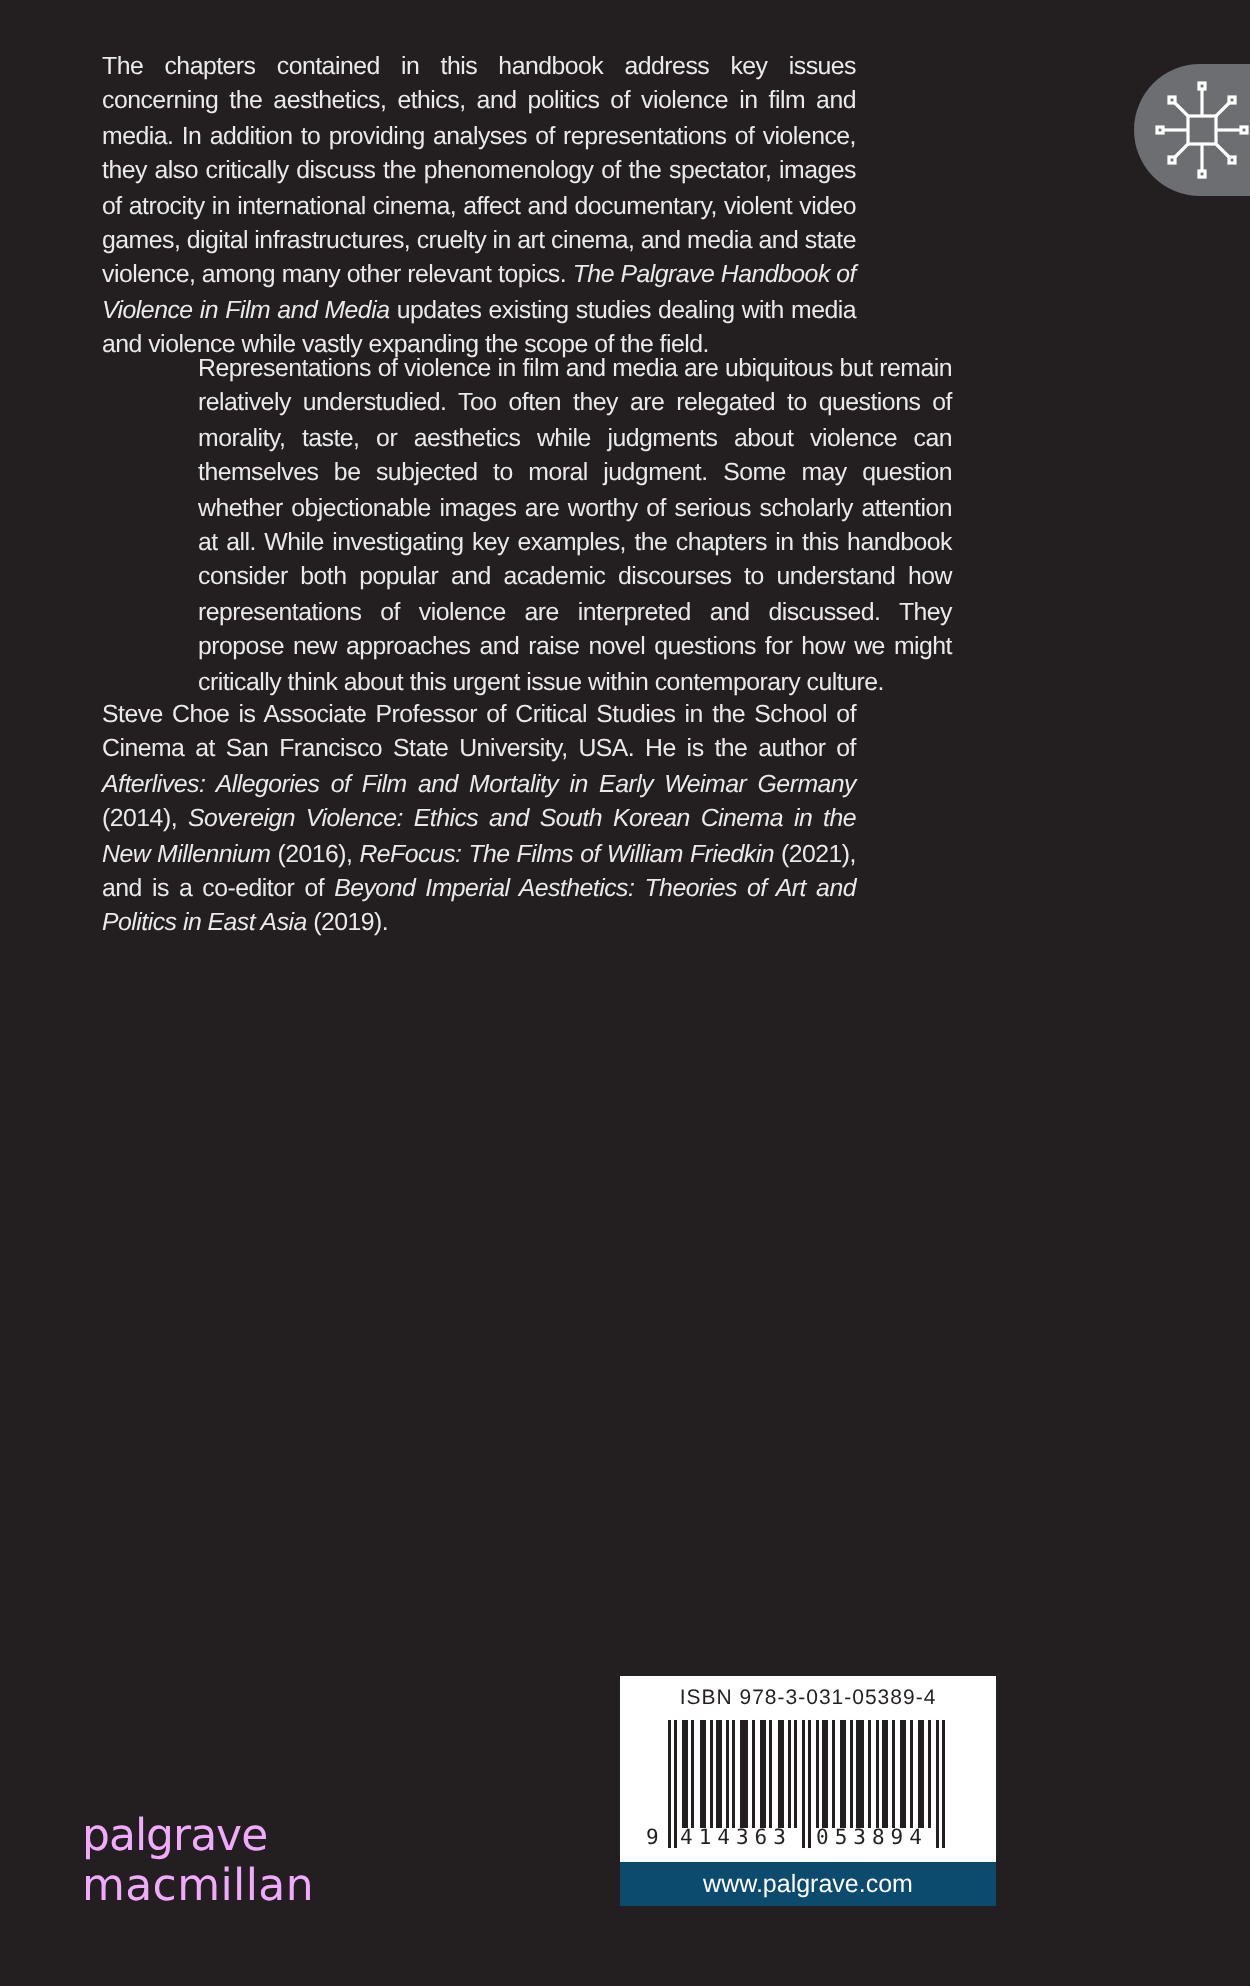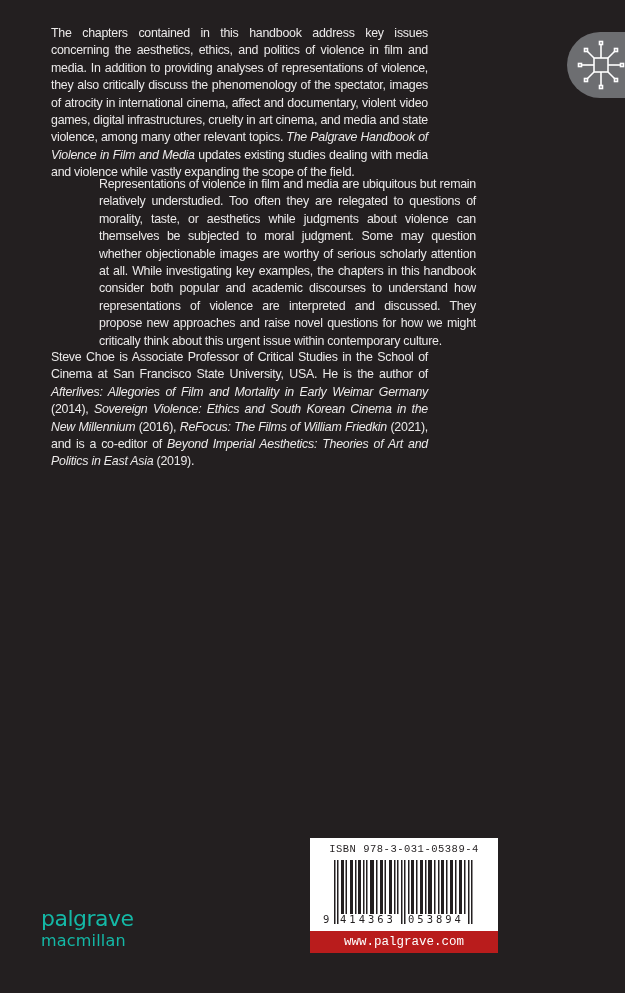--- a/index.html
+++ b/index.html
@@ -27,43 +27,43 @@
       background: #6d6e71; border-radius: 33px 0 0 33px;
     }
     .icon-pill svg { position: absolute; left: 0; top: 0; }
 
     .barcode-box {
       position: absolute; left: 310px; top: 838px; width: 188px; height: 115px;
       background: #ffffff;
     }
     .isbn-text {
       position: absolute; left: 0; top: 5px; width: 188px; text-align: center;
-      font-family: Liberation Mono, monospace;
+      font-family: Liberation Sans, sans-serif;
       font-size: 10.5px; color: #231f20; letter-spacing: 0.5px;
     }
     .bars { position: absolute; left: 22px; top: 22px; }
     .bar-digits {
       position: absolute; top: 75px; left: 0; width: 188px;
       font-family: "DejaVu Sans Mono", "Liberation Mono", monospace;
       font-size: 10.5px; color: #231f20;
     }
     .url-strip {
       position: absolute; left: 0; bottom: 0; width: 188px; height: 22px;
-      background: #b91c1c; color: #ffffff;
-      font-family: Liberation Mono, monospace; font-size: 12.5px;
+      background: #0c4a6e; color: #ffffff;
+      font-family: Liberation Sans, sans-serif; font-size: 12.5px;
       text-align: center; line-height: 22px;
     }
 
     .logo {
       position: absolute; left: 41px; top: 908px;
-      font-family: "DejaVu Sans", sans-serif; color: #14b8a6;
+      font-family: "DejaVu Sans", sans-serif; color: #f0abfc;
       line-height: 1;
     }
     .logo .l1 { font-size: 22px; letter-spacing: -0.5px; display: block; }
-    .logo .l2 { font-size: 16px; letter-spacing: 0.2px; display: block; margin-top: 3px; }
+    .logo .l2 { font-size: 22px; letter-spacing: 0.2px; display: block; margin-top: 3px; }
   </style>
 </head>
 <body>
 
 <div>
 
   <div class="text-block" id="p1">
     <p><span>The chapters contained in this handbook address key issues concerning the aesthetics, ethics, and politics of violence in film and media. In addition to providing analyses of representations of violence, they also critically discuss the phenomenology of the spectator, images of atrocity in international cinema, affect and documentary, violent video games, digital infrastructures, cruelty in art cinema, and media and state violence, among many other relevant topics. </span><i>The Palgrave Handbook of Violence in Film and Media</i><span> updates existing studies dealing with media and violence while vastly expanding the scope of the field.</span></p>
   </div>
 

